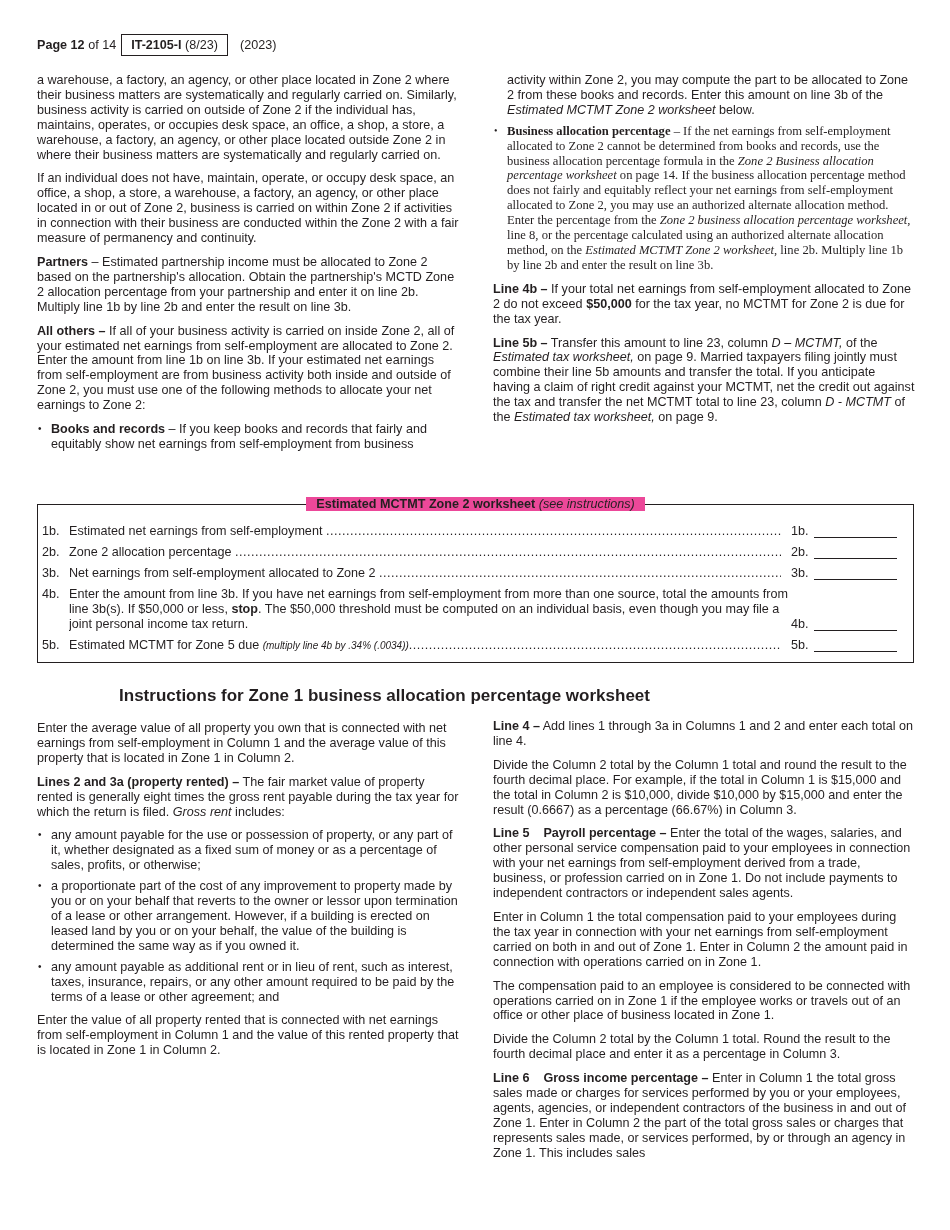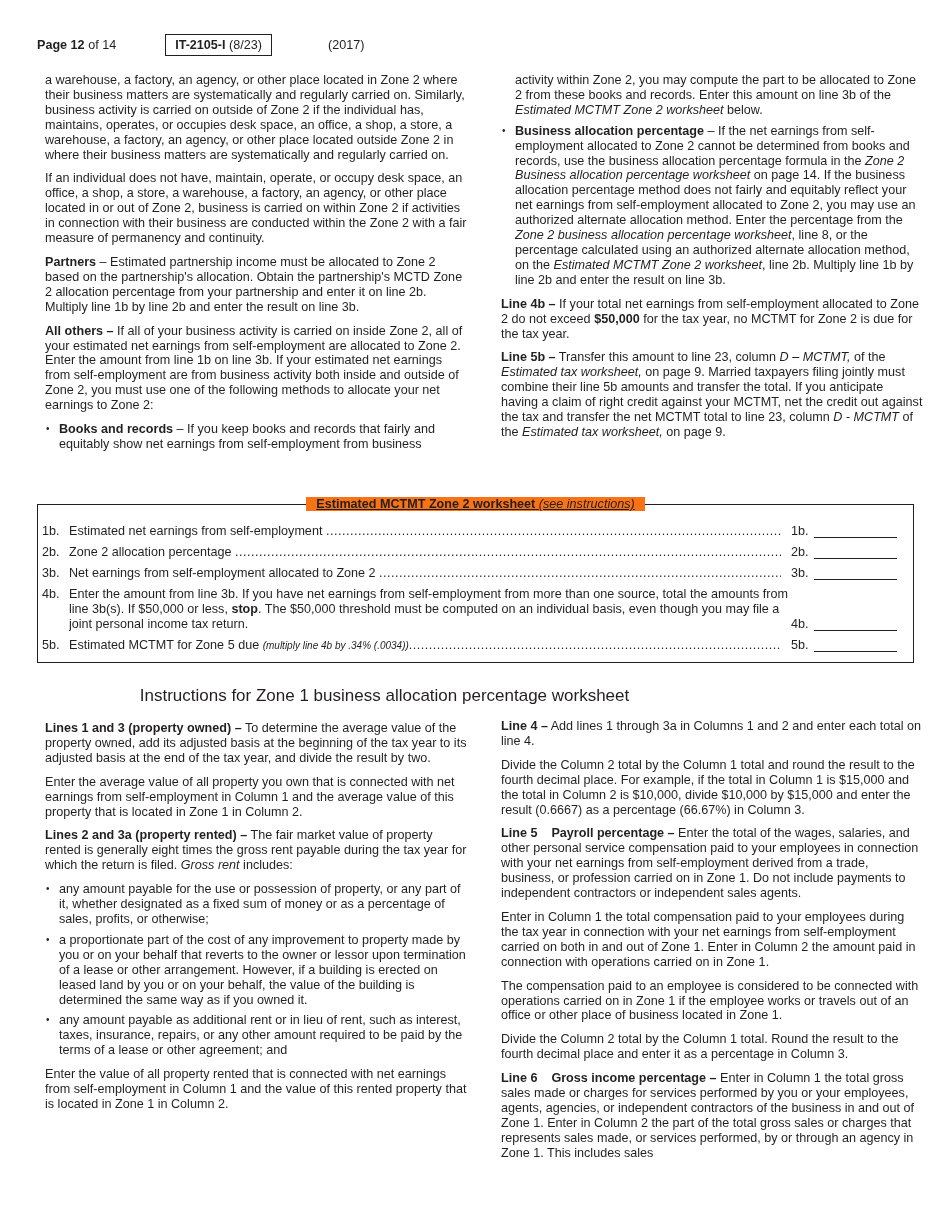--- a/index.html
+++ b/index.html
@@ -1,74 +1,74 @@
 <!DOCTYPE html>
 <html><head>
 <meta charset="utf-8">
 <style>
   html, body { margin: 0; padding: 0; background: #ffffff; }
   body {
     width: 950px; height: 1230px; position: relative; overflow: hidden;
     font-family: "Liberation Sans", sans-serif; color: #231f20;
     font-size: 12.6px; line-height: 14.9px;
   }
-  .abs { position: absolute; gap: 44px; }
+  .abs { position: absolute; }
   .header { left: 37px; top: 34px; height: 22px; display: flex; align-items: center; font-size: 12.6px; }
   .header .pg b { font-weight: bold; }
   .formbox { border: 1px solid #231f20; padding: 2px 9px; margin: 0 12px 0 5px; height: 16px; line-height: 16px; }
-  .col { width: 422px; margin-left: 8px; }
+  .col { width: 422px; }
   .col p { margin: 0 0 9px 0; }
   .col ul { margin: 0 0 9px 0; padding: 0; list-style: none; }
   .col li { position: relative; padding-left: 14px; margin-bottom: 6px; }
   .col li::before { content: "\2022"; position: absolute; left: 1px; top: 0; font-size: 10px; }
   b, .b { font-weight: bold; }
   i, .i { font-style: italic; }
 
   .ws { left: 37px; top: 504px; width: 875px; height: 157px; border: 1px solid #231f20; }
   .ws-title { position: absolute; top: -9px; left: 0; right: 0; text-align: center; font-size: 12.6px; line-height: 16px; }
-  .ws-title span.inner { background: #f97316; padding: 0 10px; text-decoration: underline; }
+  .ws-title span.inner { background: #ec4899; padding: 0 10px; }
   .ws-row { position: absolute; left: 4px; width: 855px; font-size: 12.6px; line-height: 14.9px; }
   .ws-num { position: absolute; left: 0; width: 28px; }
   .ws-text { position: absolute; left: 27px; width: 712px; overflow: hidden; white-space: nowrap; }
   .ws-text.multi { white-space: normal; }
   .ws-text .dots { color: #231f20; letter-spacing: 0.5px; }
   .ws-lab { position: absolute; left: 749px; width: 22px; }
   .ws-line { position: absolute; left: 772px; width: 83px; border-bottom: 1px solid #231f20; height: 13px; }
 
-  .h2 { left: 0; width: 769px; top: 686px; text-align: center; font-weight: normal; font-size: 17px; line-height: 20px; }
+  .h2 { left: 0; width: 769px; top: 686px; text-align: center; font-weight: bold; font-size: 17px; line-height: 20px; }
 </style>
 </head>
 <body>
 
 <div class="abs header">
   <span class="pg">
     <b>Page</b>
     <b>12</b>
     <span>of 14</span>
   </span>
   <span class="formbox">
     <b>IT-2105-I</b>
     <span>(8/23)</span>
   </span>
-  <span>(2017)</span>
+  <span>(2023)</span>
 </div>
 
 <div class="abs col" style="left:37px; top:73px;">
   <p>a warehouse, a factory, an agency, or other place located in Zone 2 where their business matters are systematically and regularly carried on. Similarly, business activity is carried on outside of Zone 2 if the individual has, maintains, operates, or occupies desk space, an office, a shop, a store, a warehouse, a factory, an agency, or other place located outside Zone 2 in where their business matters are systematically and regularly carried on.</p>
   <p>If an individual does not have, maintain, operate, or occupy desk space, an office, a shop, a store, a warehouse, a factory, an agency, or other place located in or out of Zone 2, business is carried on within Zone 2 if activities in connection with their business are conducted within the Zone 2 with a fair measure of permanency and continuity.</p>
   <p><b>Partners</b><span> – Estimated partnership income must be allocated to Zone 2 based on the partnership's allocation. Obtain the partnership's MCTD Zone 2 allocation percentage from your partnership and enter it on line 2b. Multiply line 1b by line 2b and enter the result on line 3b.</span></p>
   <p><b>All others –</b><span> If all of your business activity is carried on inside Zone 2, all of your estimated net earnings from self-employment are allocated to Zone 2. Enter the amount from line 1b on line 3b. If your estimated net earnings from self-employment are from business activity both inside and outside of Zone 2, you must use one of the following methods to allocate your net earnings to Zone 2:</span></p>
   <ul>
     <li><b>Books and records</b><span> – If you keep books and records that fairly and equitably show net earnings from self-employment from business</span></li>
   </ul>
 </div>
 
 <div class="abs col" style="left:493px; top:73px;">
   <p style="padding-left:14px;"><span>activity within Zone 2, you may compute the part to be allocated to Zone 2 from these books and records. Enter this amount on line 3b of the </span><i>Estimated MCTMT Zone 2 worksheet</i><span> below.</span></p>
-  <ul style="margin-top:-3px;">
+  <ul style="margin-top:-3px;font-family:Liberation Serif, serif;">
     <li><b>Business allocation percentage</b><span> – If the net earnings from self-employment allocated to Zone 2 cannot be determined from books and records, use the business allocation percentage formula in the </span><i>Zone 2 Business allocation percentage worksheet</i><span> on page 14. If the business allocation percentage method does not fairly and equitably reflect your net earnings from self-employment allocated to Zone 2, you may use an authorized alternate allocation method. Enter the percentage from the </span><i>Zone 2 business allocation percentage worksheet</i><span>, line 8, or the percentage calculated using an authorized alternate allocation method, on the </span><i>Estimated MCTMT Zone 2 worksheet</i><span>, line 2b. Multiply line 1b by line 2b and enter the result on line 3b.</span></li>
   </ul>
   <p><b>Line 4b –</b><span> If your total net earnings from self-employment allocated to Zone 2 do not exceed </span><b>$50,000</b><span> for the tax year, no MCTMT for Zone 2 is due for the tax year.</span></p>
   <p><b>Line 5b –</b><span> Transfer this amount to line 23, column </span><i>D – MCTMT,</i><span> of the </span><i>Estimated tax worksheet,</i><span> on page 9. Married taxpayers filing jointly must combine their line 5b amounts and transfer the total. If you anticipate having a claim of right credit against your MCTMT, net the credit out against the tax and transfer the net MCTMT total to line 23, column </span><i>D - MCTMT</i><span> of the </span><i>Estimated tax worksheet,</i><span> on page 9.</span></p>
 </div>
 
 <div class="abs ws">
   <div class="ws-title">
     <span class="inner"><b>Estimated MCTMT Zone 2 worksheet</b> <i>(see instructions)</i></span>
   </div>
@@ -105,21 +105,20 @@
     <span class="ws-num">5b.</span>
     <span class="ws-text"><span>Estimated MCTMT for Zone 5 due</span> <i style="font-size:10px;">(multiply line 4b by .34% (.0034))</i><span class="dots">............................................................................................................................................................................................................................</span></span>
     <span class="ws-lab">5b.</span>
     <span class="ws-line"></span>
   </div>
 </div>
 
 <div class="abs h2">Instructions for Zone 1 business allocation percentage worksheet</div>
 
 <div class="abs col" style="left:37px; top:721px;">
-  <p><b>Lines 1 and 3 (property owned) –</b><span> To determine the average value of the property owned, add its adjusted basis at the beginning of the tax year to its adjusted basis at the end of the tax year, and divide the result by two.</span></p>
   <p>Enter the average value of all property you own that is connected with net earnings from self-employment in Column 1 and the average value of this property that is located in Zone 1 in Column 2.</p>
   <p><b>Lines 2 and 3a (property rented) –</b><span> The fair market value of property rented is generally eight times the gross rent payable during the tax year for which the return is filed. </span><i>Gross rent</i><span> includes:</span></p>
   <ul>
     <li>any amount payable for the use or possession of property, or any part of it, whether designated as a fixed sum of money or as a percentage of sales, profits, or otherwise;</li>
     <li>a proportionate part of the cost of any improvement to property made by you or on your behalf that reverts to the owner or lessor upon termination of a lease or other arrangement. However, if a building is erected on leased land by you or on your behalf, the value of the building is determined the same way as if you owned it.</li>
     <li>any amount payable as additional rent or in lieu of rent, such as interest, taxes, insurance, repairs, or any other amount required to be paid by the terms of a lease or other agreement; and</li>
   </ul>
   <p>Enter the value of all property rented that is connected with net earnings from self-employment in Column 1 and the value of this rented property that is located in Zone 1 in Column 2.</p>
 </div>
 

